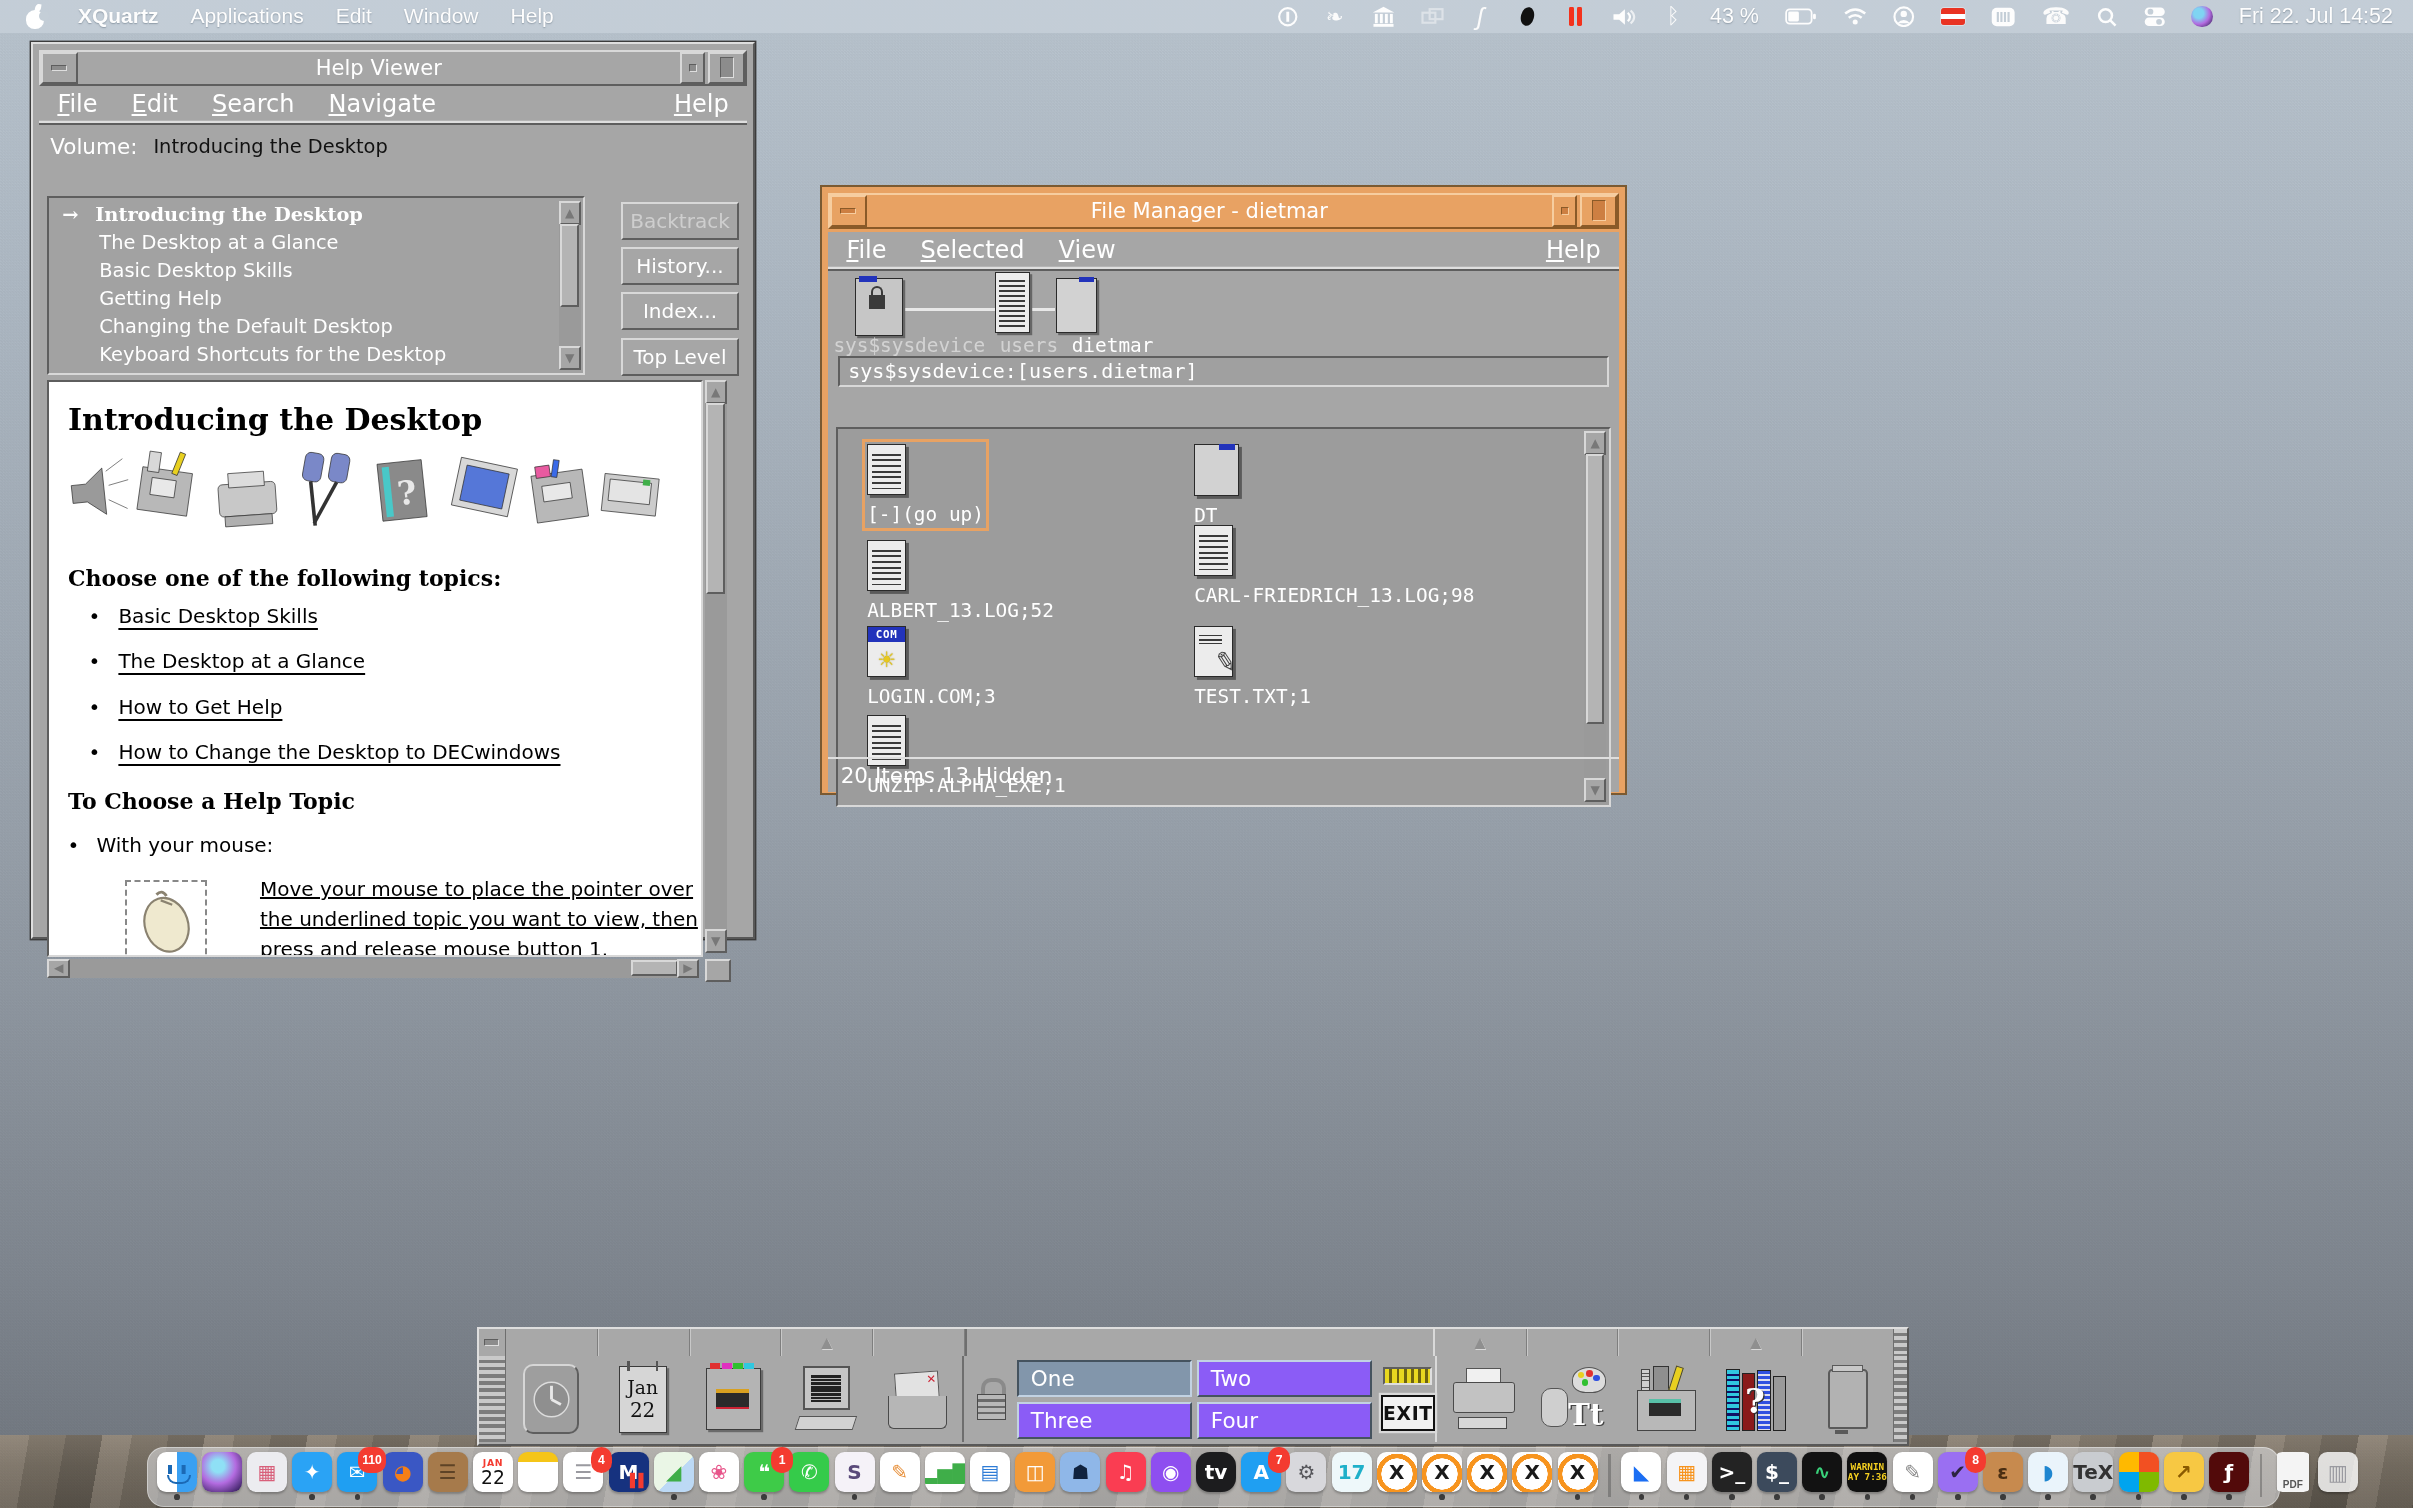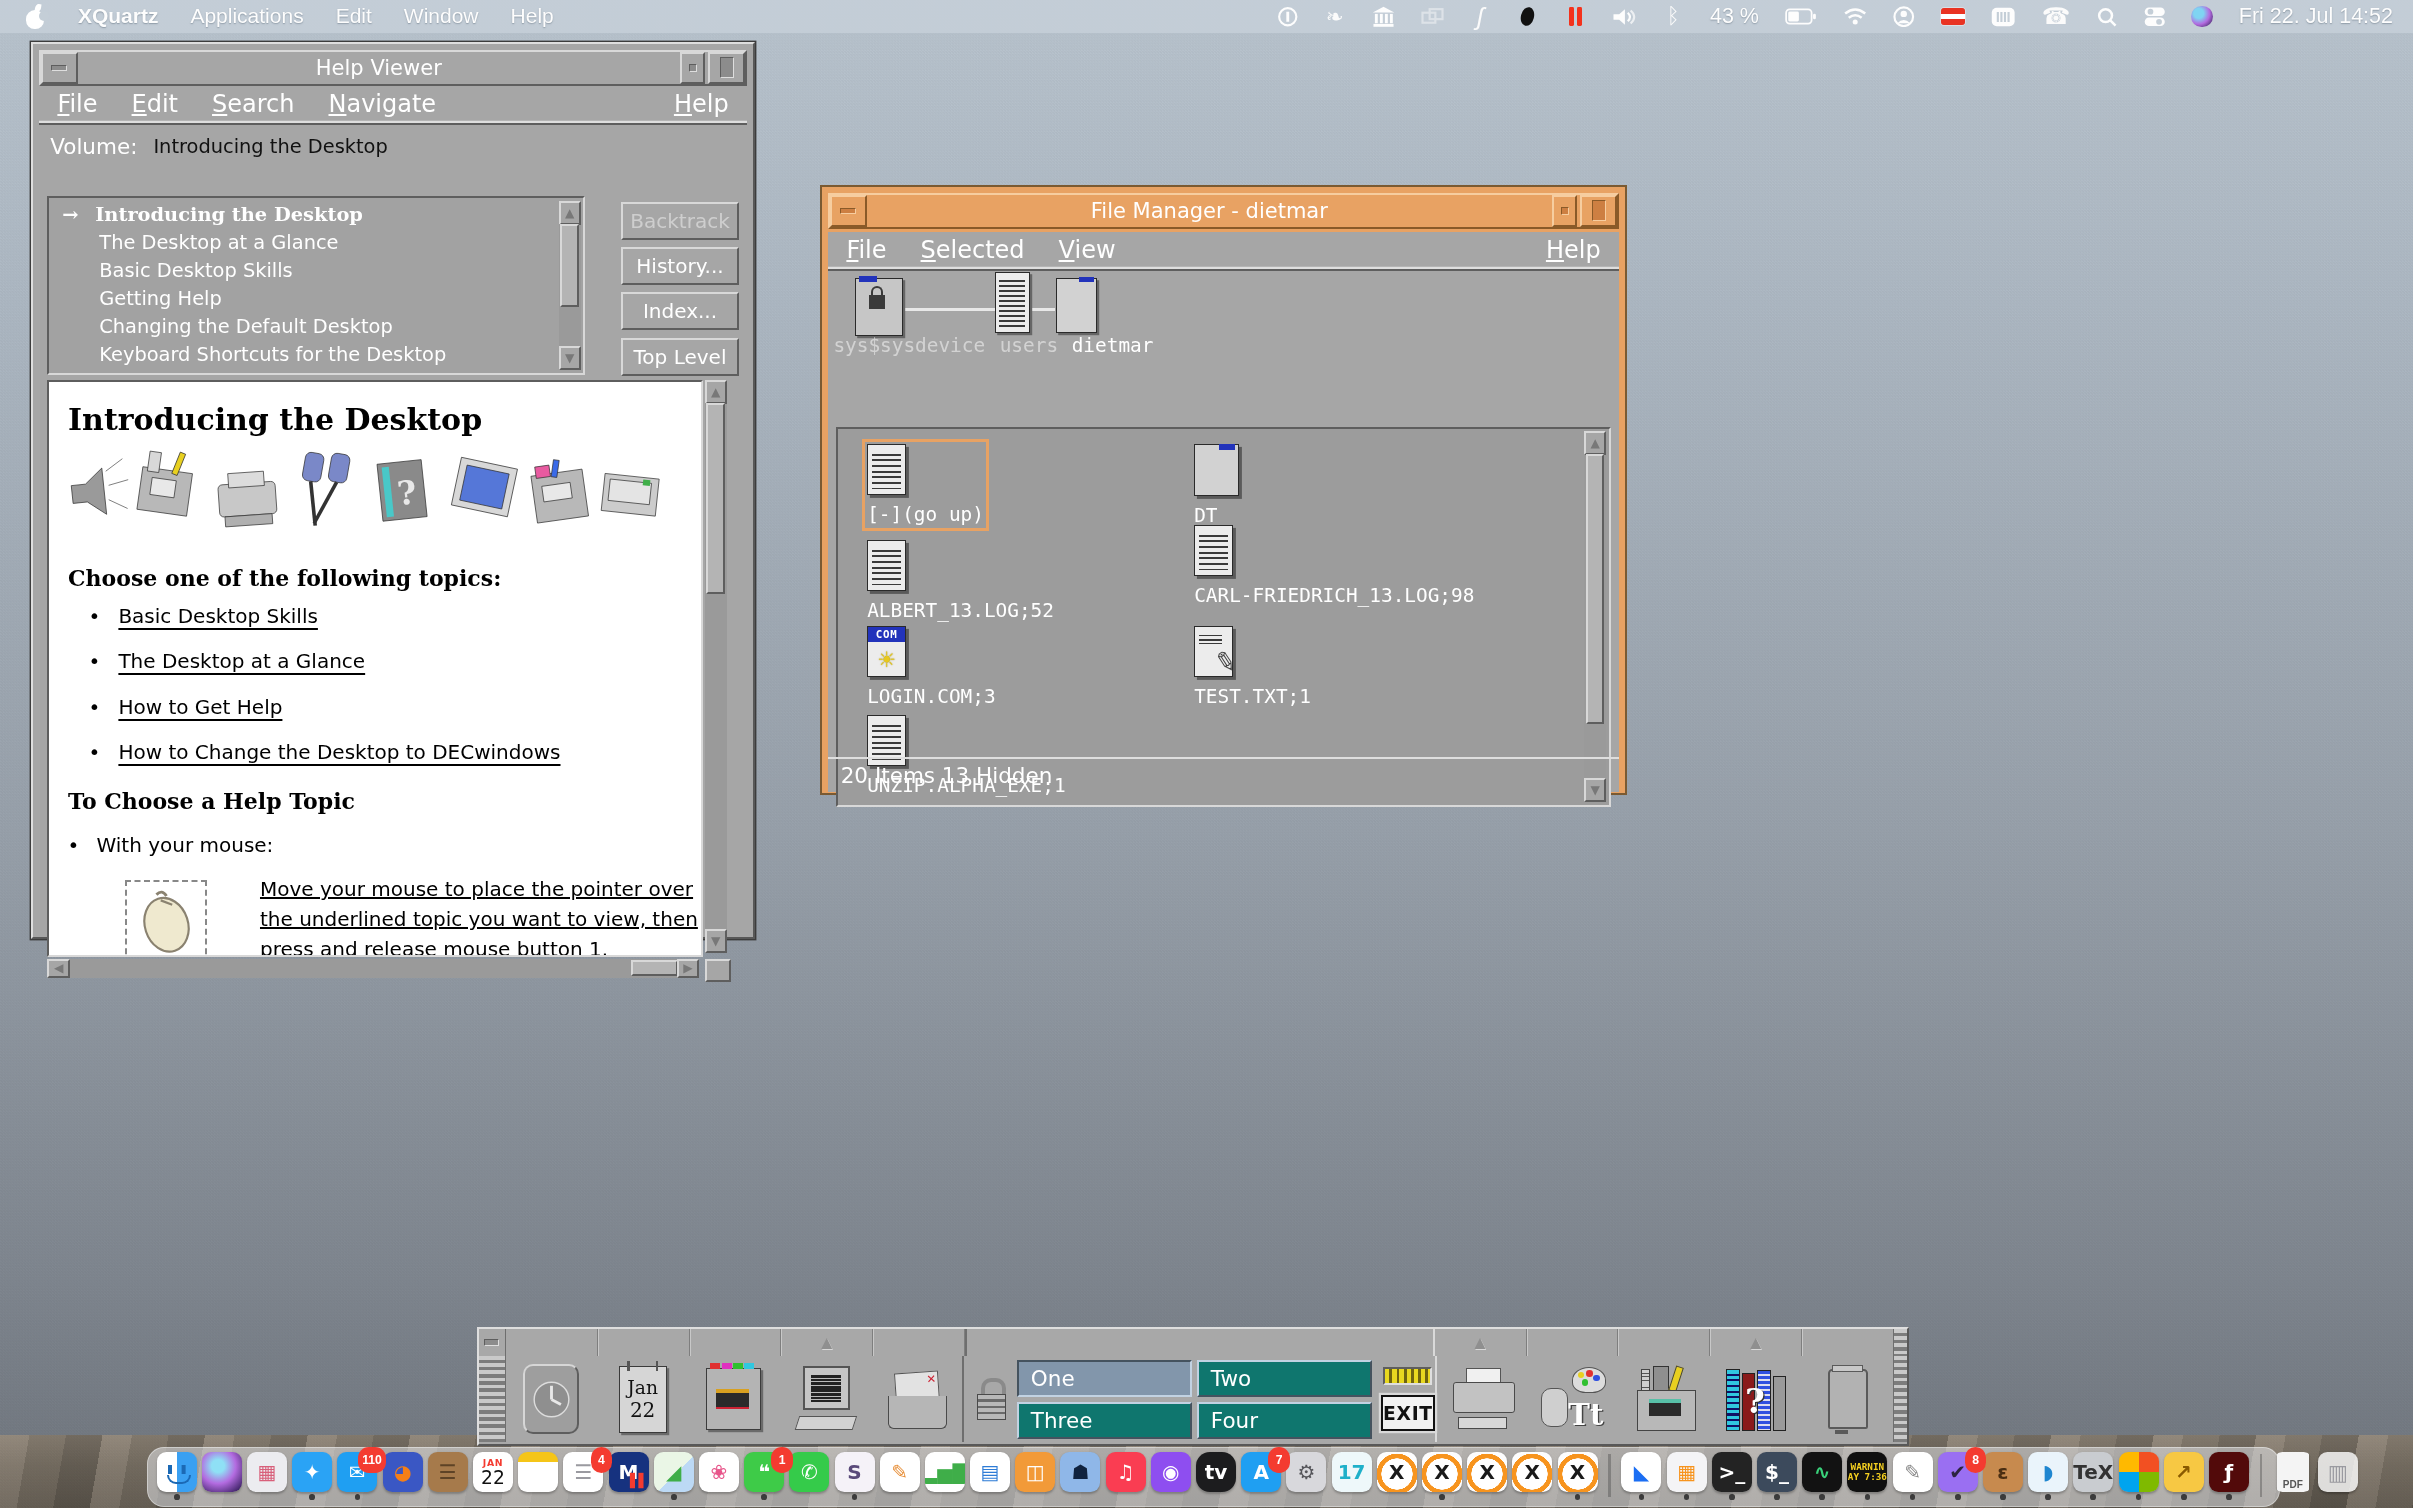--- a/index.html
+++ b/index.html
@@ -148,21 +148,21 @@
   .pcellTop{width:92px;border-right:1.4px solid #7e7e7e;box-shadow:0.7px 0 0 #d6d6d6;display:flex;align-items:center;justify-content:center;color:#8f8f8f;font-size:18.7px;text-shadow:0.7px 0.7px 0 #d9d9d9;}
   .pcell{width:92px;display:flex;align-items:center;justify-content:center;}
   .phandle{width:26px;background:repeating-linear-gradient(#c9c9c9 0 3.6px,#7c7c7c 3.6px 7.2px);border-right:1.4px solid #6e6e6e;}
   .phandle.r{width:13px;border-right:none;border-left:1.4px solid #6e6e6e;}
   .pminbtn{width:26px;background:#a8a8a8;display:flex;align-items:center;justify-content:center;border-right:1.4px solid #6e6e6e;}
   .pminbtn .dash{width:13px;height:4.3px;background:#8c8c8c;border:1.4px solid;border-color:#5e5e5e #dedede #dedede #5e5e5e;}
   .pcenter{width:471px;border-left:2.2px solid #6e6e6e;border-right:2.2px solid #d9d9d9;position:relative;}
   .pcenter.topstrip{height:27px;}
   .pcenter.mainstrip{display:flex;align-items:center;}
   .wsgrid{display:grid;grid-template-columns:175px 175px;grid-auto-rows:37px;gap:5px;margin-left:10px;}
-  .wsbtn{background:#0f766e;color:#fff;font-size:21.5px;display:flex;align-items:center;padding-left:11.5px;
+  .wsbtn{background:#8b5cf6;color:#fff;font-size:21.5px;display:flex;align-items:center;padding-left:11.5px;
      border:2.9px solid;border-color:#c2d2e2 #45535f #45535f #c2d2e2;font-family:"DejaVu Sans",sans-serif;}
   .wsbtn.active{background:#8296ab;border-color:#45535f #c2d2e2 #c2d2e2 #45535f;}
   .pside{margin-left:8.6px;display:flex;flex-direction:column;align-items:center;gap:10px;}
   .busylight{width:45px;height:14.4px;border:2.2px solid;border-color:#5e5e5e #dedede #dedede #5e5e5e;
      background:repeating-linear-gradient(90deg,#e8d820 0 4.3px,#6e6410 4.3px 7.2px);}
   .exitbtn{width:50px;height:32px;background:#f2f2f2;color:#111;font:bold 18.7px "DejaVu Sans",sans-serif;
      display:flex;align-items:center;justify-content:center;border:2.2px solid #111;box-shadow:0 0 0 2.2px #d9d9d9;letter-spacing:0.7px;}
   .plock{position:relative;width:32px;height:42px;margin-left:11.5px;}
   .plock .body{position:absolute;left:1.4px;bottom:0;width:27px;height:24.4px;background:#b8b8b8;border:1.4px solid #4a4a4a;
      background-image:repeating-linear-gradient(#0000 0 4.3px,#6a6a6a 4.3px 6.5px);}
@@ -531,20 +531,21 @@
           </div>
         <div class="minifolder">
             <div class="icon-minifolder"></div>
           </div>
         <div class="devlabels">
           <span class="dim" style="position:absolute;left:5.7px;">sys$sysdevice</span>
           <span class="dim" style="position:absolute;left:172px;">users</span>
           <span style="position:absolute;left:244px;">dietmar</span>
         </div>
       </div>
+      <div id="fm-path" class="sunken2">sys$sysdevice:[users.dietmar]</div>
       <div id="fm-files" class="sunken2">
         <div class="inner" id="fm-file-items">
             <div class="fitem selected" style="left: 26px; top: 13px;">
               <div class="icon-doc"></div>
               <div class="flabel">[-](go up)</div>
             </div>
             <div class="fitem" style="left: 353px; top: 13px;">
               <div class="icon-folder"></div>
               <div class="flabel">DT</div>
             </div>

